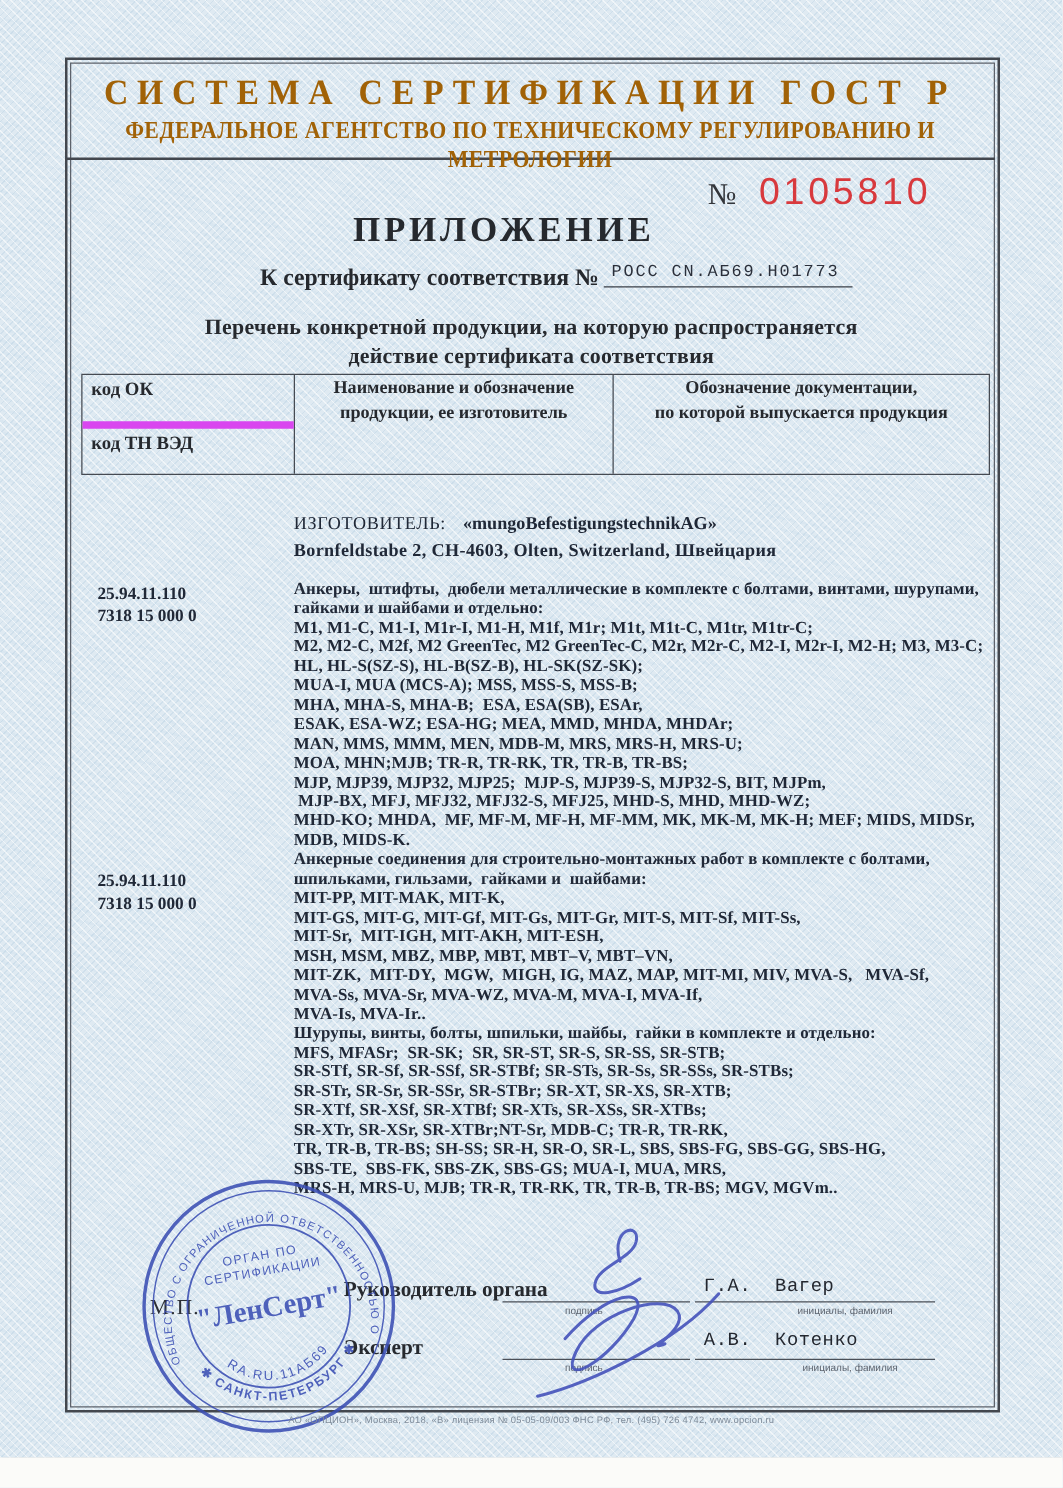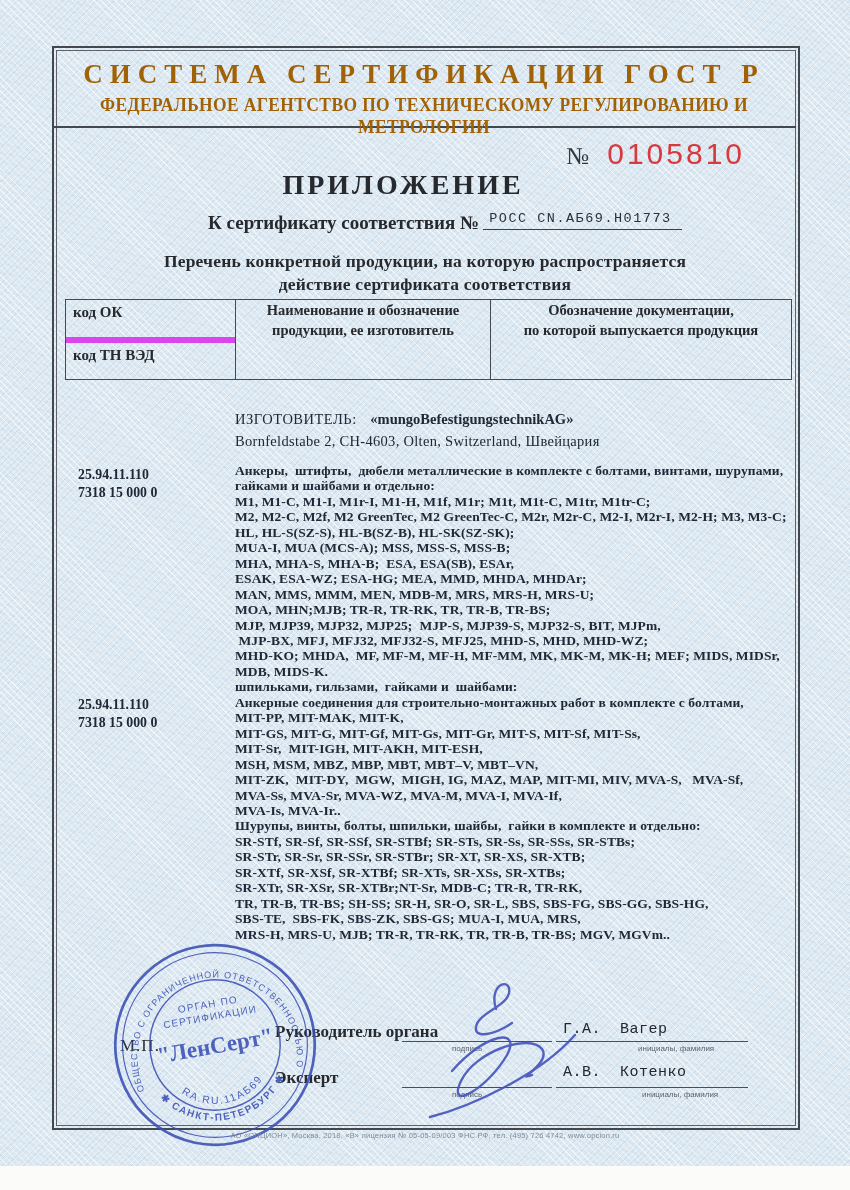--- a/index.html
+++ b/index.html
@@ -66,21 +66,21 @@
   .ptable .c1 > div{ flex:1; padding:4px 0 0 7px; font-size:15px; font-weight:bold; }
   .ptable .c1 > div:first-child{ border-bottom:6px solid #d946ef; }
   .ptable .c2{ border-right:1.5px solid #454a52; }
   .ptable .c2,.ptable .c3{
     display:flex; flex-direction:column; justify-content:flex-start; align-items:center;
     text-align:center; font-size:14.5px; font-weight:bold; line-height:20px;
   }
   .manufacturer{ position:absolute; left:235px; top:411px; color:#202837; font-size:14.5px; }
   .manufacturer .l1 span.lbl{ letter-spacing:.5px; }
   .manufacturer .l1 span.nm{ font-weight:bold; margin-left:10px; }
-  .manufacturer .l2{ font-weight:normal; margin-top:5px; letter-spacing:.3px; }
+  .manufacturer .l2{ font-weight:bold; margin-top:5px; letter-spacing:.3px; }
   .codes{ position:absolute; left:78px; color:#202837; font-size:13.8px; font-weight:bold; line-height:17.5px; white-space:pre; }
   .codes.b1{ top:466px; } .codes.b2{ top:696px; }
   .prod-lines{ position:absolute; left:235px; top:463px; width:566px; }
   .prod-lines .line{
     font-size:13.5px; font-weight:bold; color:#202837; line-height:15.45px;
     white-space:pre; letter-spacing:.1px;
   }
   .sig-label{ position:absolute; left:232px; font-size:17px; font-weight:bold; color:#26292e;padding-left:43px; }
   .sig-rule{ position:absolute; border-top:1.2px solid #4a4f57; }
   .sig-caption{ position:absolute; font-size:8px; color:#5c636e; font-family:"Liberation Sans",sans-serif; }
@@ -161,30 +161,31 @@
       <div class="line">HL, HL-S(SZ-S), HL-B(SZ-B), HL-SK(SZ-SK);</div>
       <div class="line">MUA-I, MUA (MCS-A); MSS, MSS-S, MSS-B;</div>
       <div class="line">MHA, MHA-S, MHA-B;  ESA, ESA(SB), ESAr,</div>
       <div class="line">ESAK, ESA-WZ; ESA-HG; MEA, MMD, MHDA, MHDAr;</div>
       <div class="line">MAN, MMS, MMM, MEN, MDB-M, MRS, MRS-H, MRS-U;</div>
       <div class="line">MOA, MHN;MJB; TR-R, TR-RK, TR, TR-B, TR-BS;</div>
       <div class="line">MJP, MJP39, MJP32, MJP25;  MJP-S, MJP39-S, MJP32-S, BIT, MJPm,</div>
       <div class="line"> MJP-BX, MFJ, MFJ32, MFJ32-S, MFJ25, MHD-S, MHD, MHD-WZ;</div>
       <div class="line">MHD-KO; MHDA,  MF, MF-M, MF-H, MF-MM, MK, MK-M, MK-H; MEF; MIDS, MIDSr,</div>
       <div class="line">MDB, MIDS-K.</div>
+      <div class="line">Анкерные соединения для строительно-монтажных работ в комплекте с болтами,</div>
       <div class="line">шпильками, гильзами,  гайками и  шайбами:</div>
-      <div class="line">Анкерные соединения для строительно-монтажных работ в комплекте с болтами,</div>
       <div class="line">MIT-PP, MIT-MAK, MIT-K,</div>
       <div class="line">MIT-GS, MIT-G, MIT-Gf, MIT-Gs, MIT-Gr, MIT-S, MIT-Sf, MIT-Ss,</div>
       <div class="line">MIT-Sr,  MIT-IGH, MIT-AKH, MIT-ESH,</div>
       <div class="line">MSH, MSM, MBZ, MBP, MBT, MBT–V, MBT–VN,</div>
       <div class="line">MIT-ZK,  MIT-DY,  MGW,  MIGH, IG, MAZ, MAP, MIT-MI, MIV, MVA-S,   MVA-Sf,</div>
       <div class="line">MVA-Ss, MVA-Sr, MVA-WZ, MVA-M, MVA-I, MVA-If,</div>
       <div class="line">MVA-Is, MVA-Ir..</div>
       <div class="line">Шурупы, винты, болты, шпильки, шайбы,  гайки в комплекте и отдельно:</div>
+      <div class="line">MFS, MFASr;  SR-SK;  SR, SR-ST, SR-S, SR-SS, SR-STB;</div>
       <div class="line">SR-STf, SR-Sf, SR-SSf, SR-STBf; SR-STs, SR-Ss, SR-SSs, SR-STBs;</div>
       <div class="line">SR-STr, SR-Sr, SR-SSr, SR-STBr; SR-XT, SR-XS, SR-XTB;</div>
       <div class="line">SR-XTf, SR-XSf, SR-XTBf; SR-XTs, SR-XSs, SR-XTBs;</div>
       <div class="line">SR-XTr, SR-XSr, SR-XTBr;NT-Sr, MDB-C; TR-R, TR-RK,</div>
       <div class="line">TR, TR-B, TR-BS; SH-SS; SR-H, SR-O, SR-L, SBS, SBS-FG, SBS-GG, SBS-HG,</div>
       <div class="line">SBS-TE,  SBS-FK, SBS-ZK, SBS-GS; MUA-I, MUA, MRS,</div>
       <div class="line">MRS-H, MRS-U, MJB; TR-R, TR-RK, TR, TR-B, TR-BS; MGV, MGVm..</div>
     </div>
 
   <div class="sig-label" style="top:1022px;">Руководитель органа</div>

